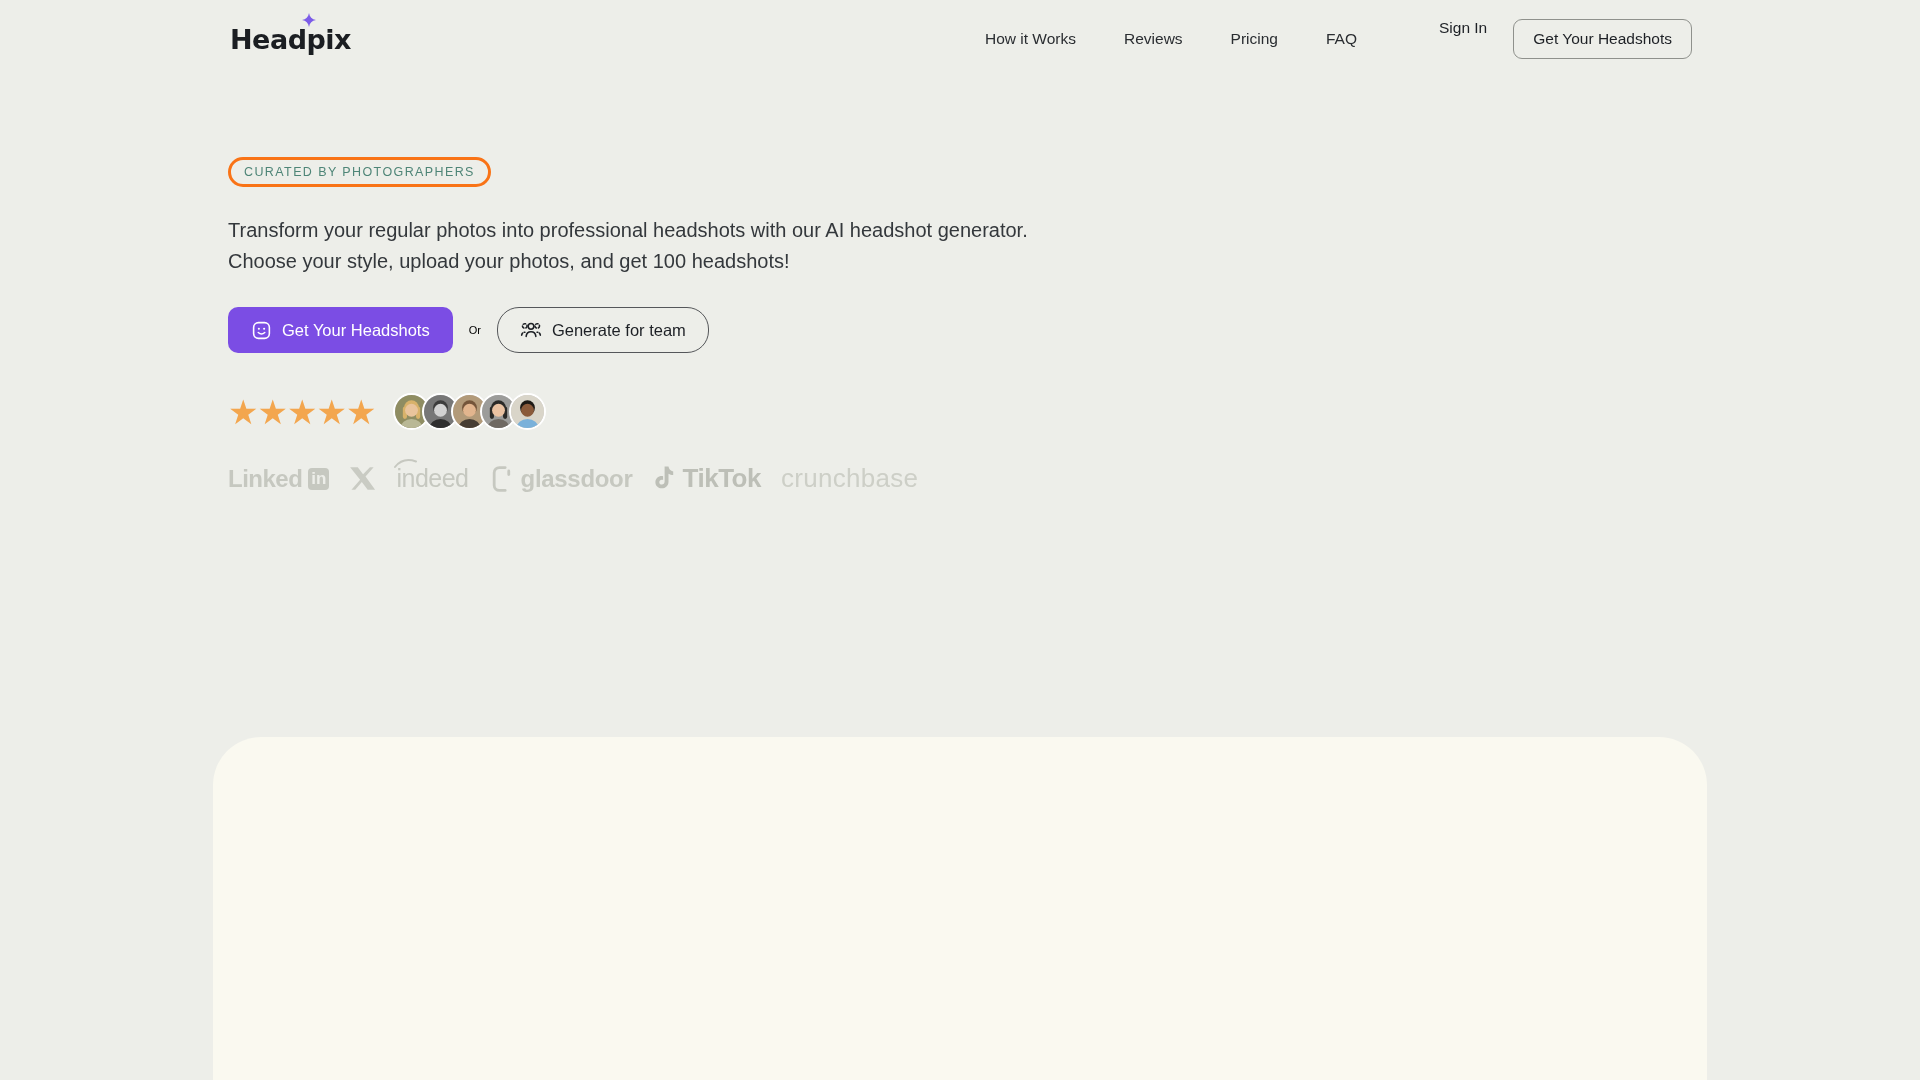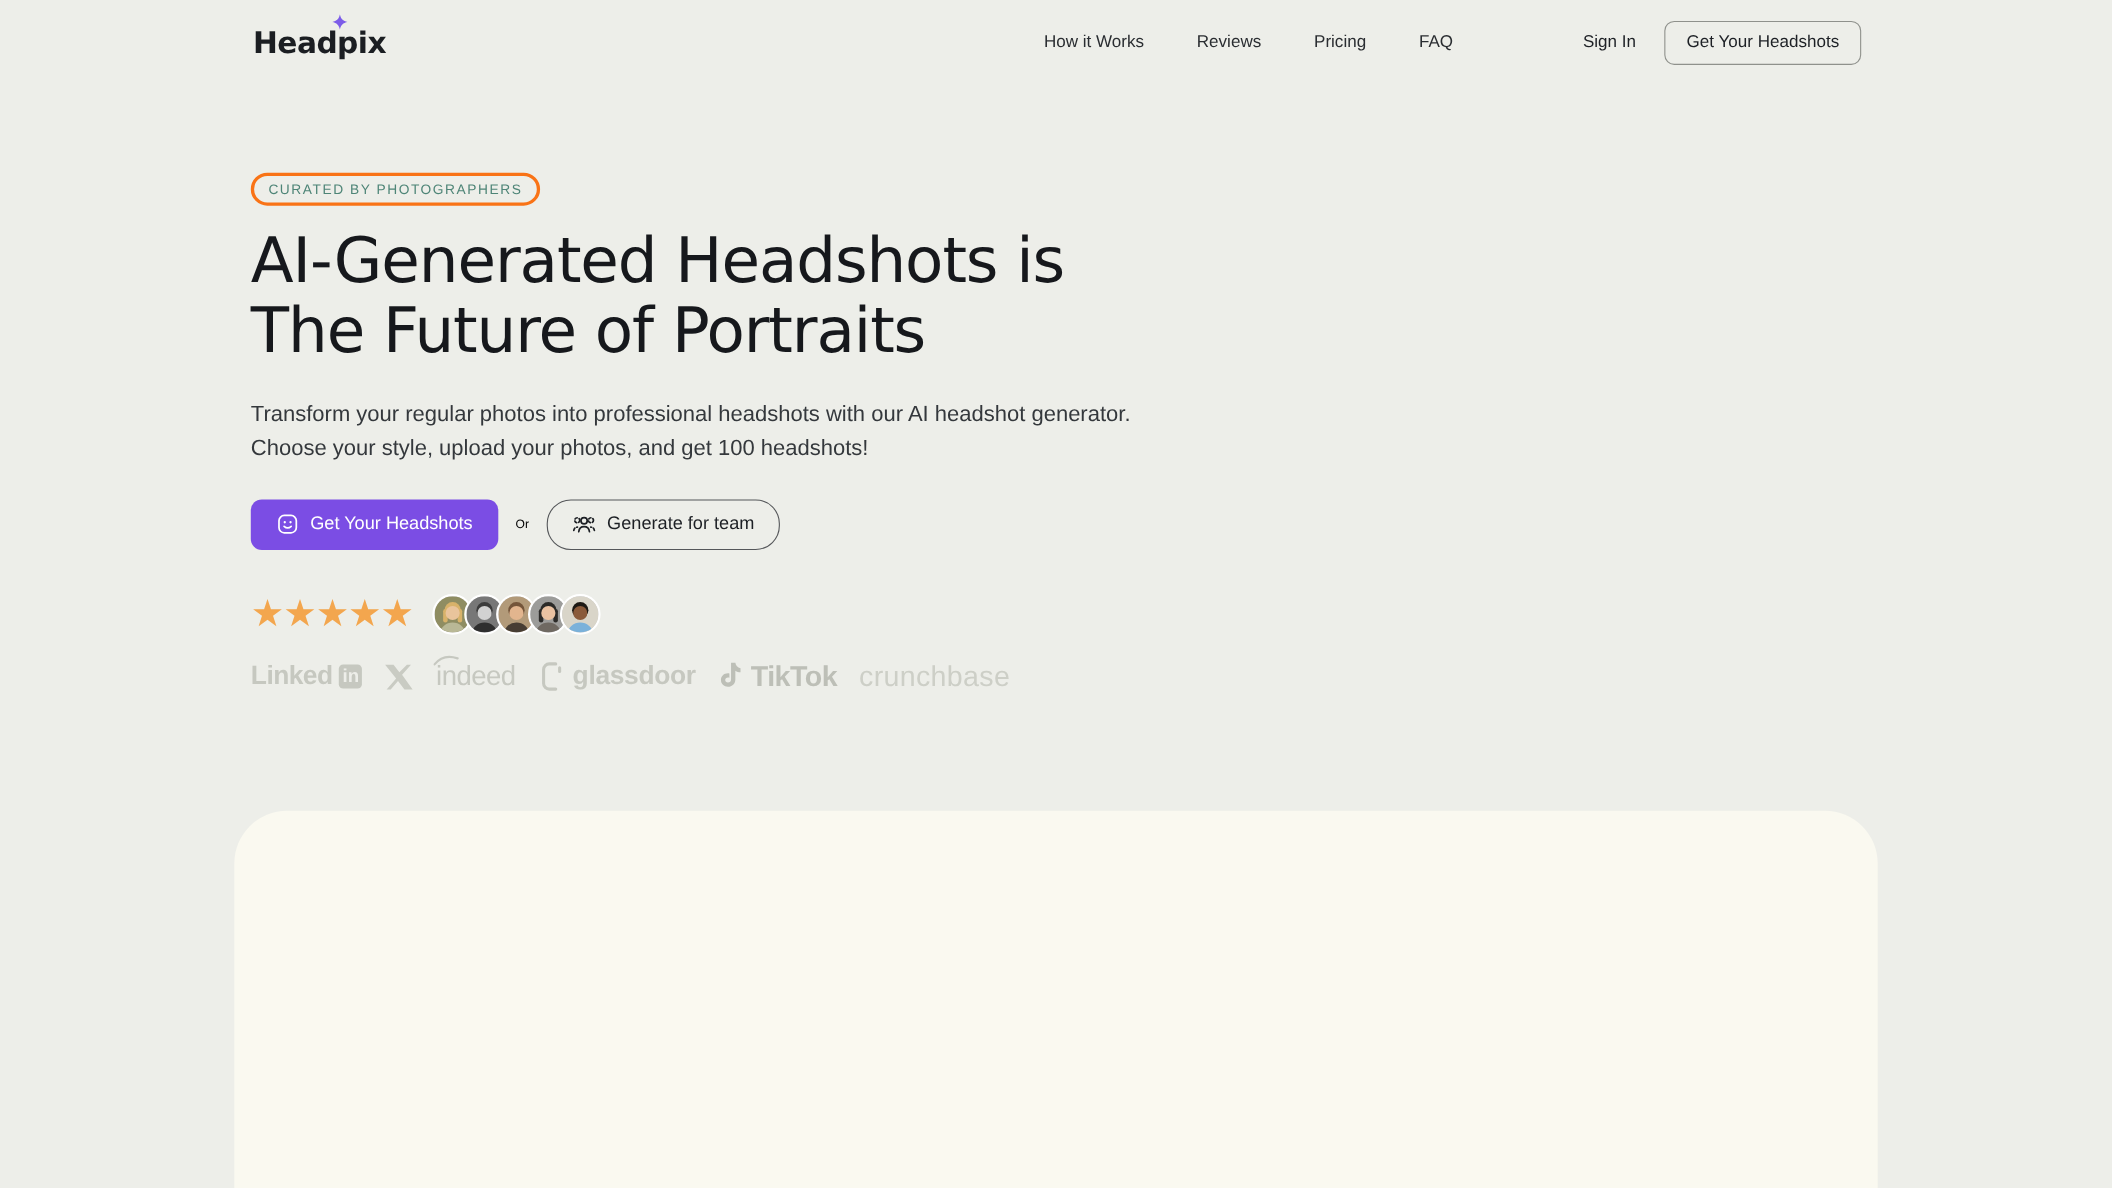--- a/index.html
+++ b/index.html
@@ -18,21 +18,21 @@
     height:68px; padding:10px 228px 0 230px;
   }
   .logo { position:relative; display:inline-block; }
   .logo-text {
     font-size:27px; font-weight:700; letter-spacing:-0.5px; color:#1b1e22;
     font-family:"DejaVu Sans", sans-serif;
   }
   .logo-sparkle { position:absolute; top:-11px; left:72px; width:14px; height:14px; }
   .nav { display:flex; gap:48px; margin-left:auto; }
   .nav-link { font-size:15.5px; color:#2a2d31; text-decoration:none; cursor:pointer; }
-  .header-right { display:flex; align-items:center; gap:26px; margin-left:118px; }
+  .header-right { display:flex; gap:26px; margin-left:82px; }
   .signin { font-size:15.5px; color:#1d2025; cursor:pointer; }
   .header-cta {
     font-size:15.5px; color:#1d2025; background:transparent;
     border:1px solid #8f918c; border-radius:9px; padding:10px 19px; cursor:pointer;
     font-family:"Liberation Sans", sans-serif;
   }
 
   
   .hero { padding:89px 0 0 228px; }
   .badge {
@@ -71,21 +71,21 @@
   .avatar-stack { display:flex; margin-left:18px; }
   .avatar {
     width:37px; height:37px; border-radius:50%; overflow:hidden;
     border:2px solid #ffffff; margin-left:-8px; background:#ccc;
   }
   .avatar:first-child { margin-left:0; }
   .avatar svg { display:block; }
   .proof-text { margin-left:16px; font-size:19px; color:#2b2e32; }
 
   
-  .logo-strip { margin-top:23px; display:flex; align-items:center; gap:20px; color:#c6c8c0; }
+  .logo-strip { margin-top:33px; display:flex; align-items:center; gap:20px; color:#c6c8c0; }
   .brand { display:flex; align-items:center; gap:6px; }
   .linkedin-text { font-size:24px; font-weight:700; letter-spacing:-0.5px; }
   .in-badge {
     background:#c6c8c0; color:#edeee9; font-size:17px; font-weight:700;
     border-radius:4px; padding:2px 3px 3px; line-height:1;
   }
   .indeed-wrap { position:relative; }
   .indeed-arc { position:absolute; top:-7px; left:-2px; }
   .indeed-text { font-size:25px; font-weight:400; letter-spacing:-0.5px; }
   .glassdoor-text { font-size:24px; font-weight:700; letter-spacing:-0.3px; }
@@ -119,24 +119,20 @@
 
   <div class="header-right">
     <a class="signin">Sign In</a>
     <button class="header-cta">Get Your Headshots</button>
   </div>
 </header>
 
 <section class="hero">
   <span class="badge" style="color: rgb(78, 133, 119);">CURATED BY PHOTOGRAPHERS</span>
 
-  <h1>
-    <span style="display:block">AI-Generated Headshots is</span>
-    <span style="display:block">The Future of Portraits</span>
-  </h1>
 
   <p class="hero-desc">
     <span>Transform your regular photos into professional headshots with our AI headshot generator.</span>
     <span>Choose your style, upload your photos, and get 100 headshots!</span>
   </p>
 
   <div class="cta-row">
     <button class="btn-primary" style="background: rgb(123, 77, 228);">
       <svg width="21" height="21" viewBox="0 0 24 24" fill="none" stroke="#ffffff" stroke-width="1.8" stroke-linecap="round">
         <rect x="3" y="3" width="18" height="18" rx="5.5"></rect>

